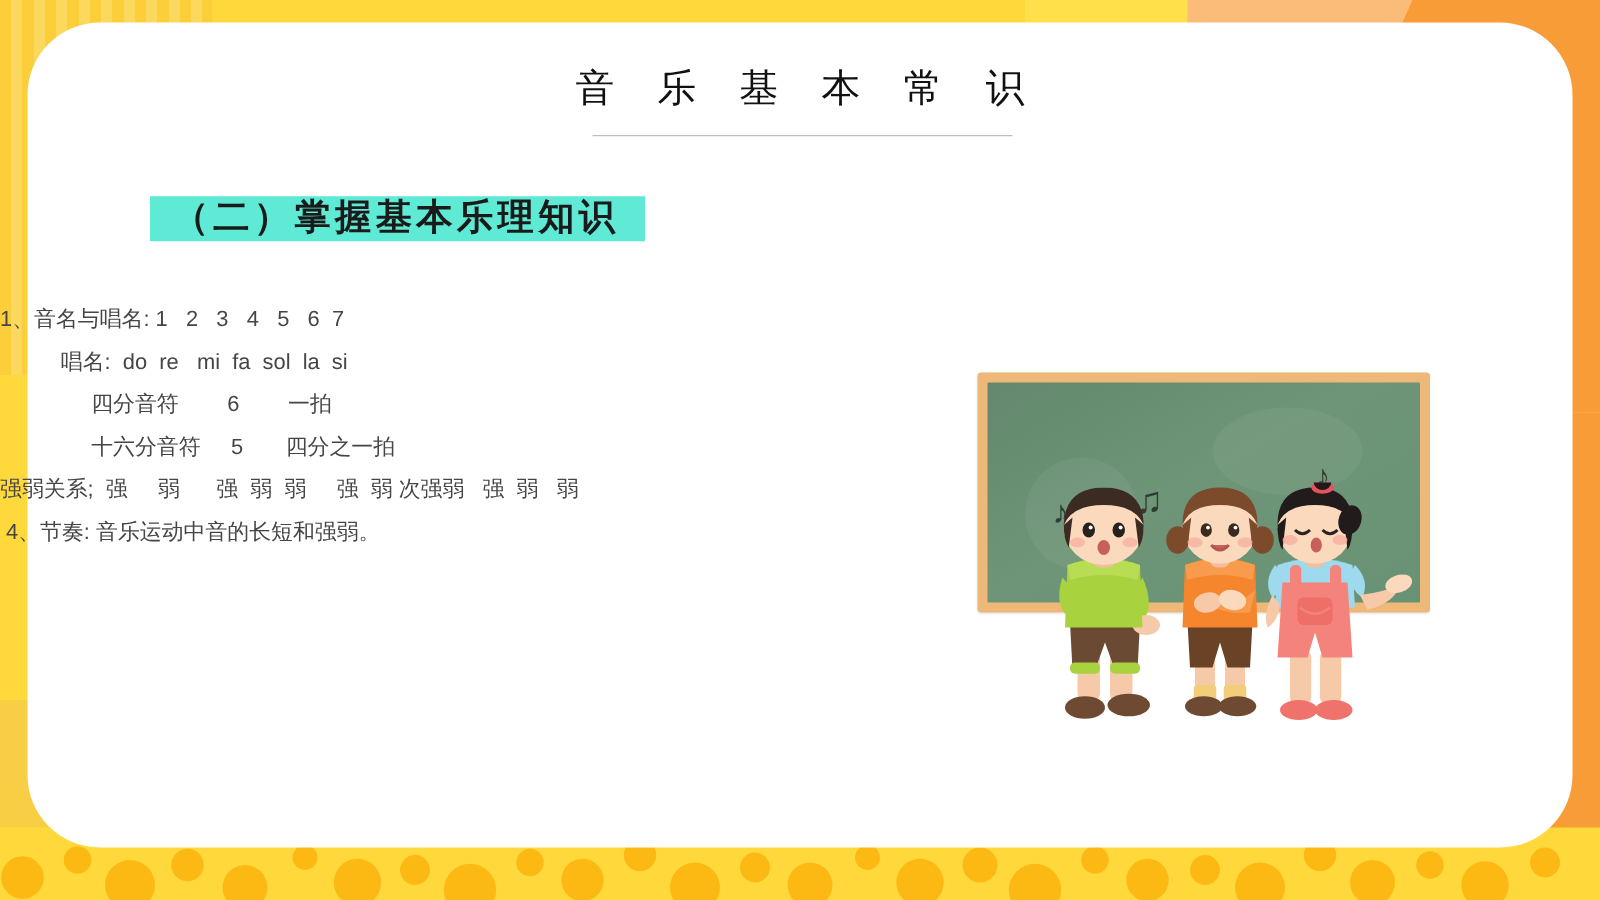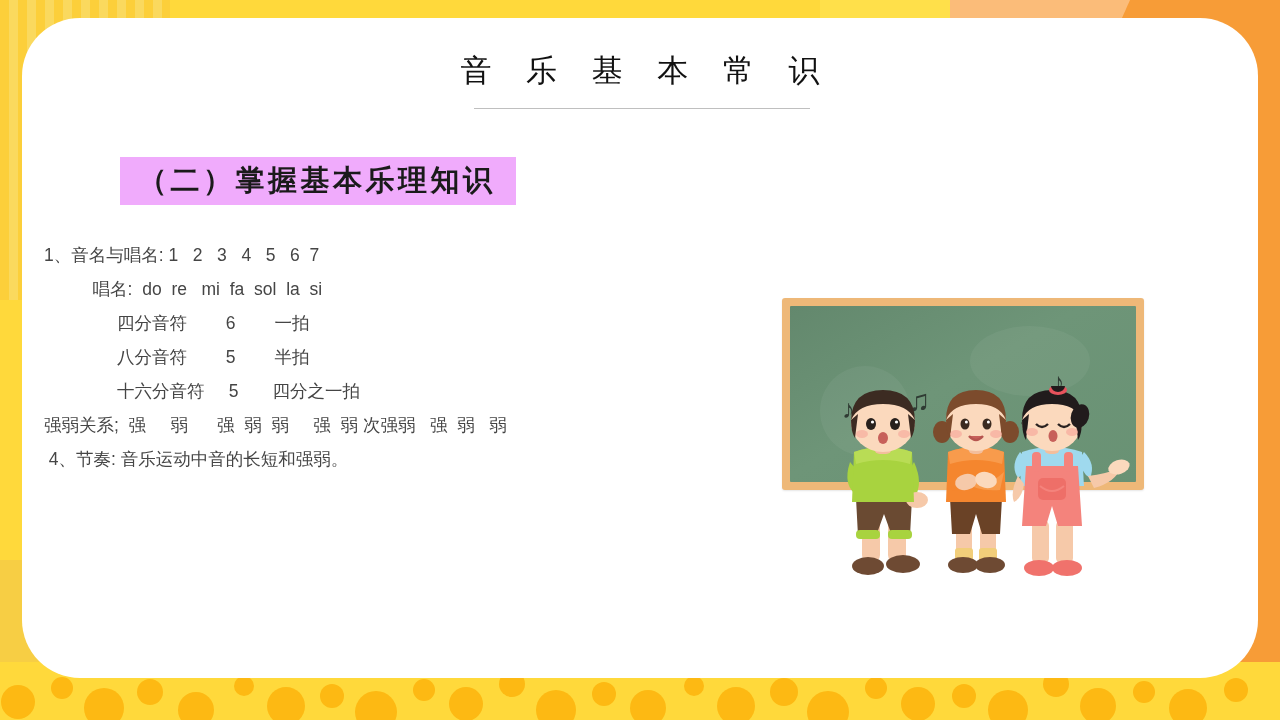--- a/index.html
+++ b/index.html
@@ -144,45 +144,44 @@
     width: 336px;
     height: 1px;
     background: #BFBFBF;
   }
 
   
   .section-banner {
     position: absolute;
     left: 120px;
     top: 157px;
-    background: #f0abfc;
+    background: #5eead4;
     padding: 9px 20px 11px 18px;
     box-sizing: border-box;
-    height: 48px;
+    height: 36px;
     display: flex;
     align-items: center;
   }
   .section-banner-text {
     font-size: 29px;
     font-weight: 700;
     color: #1A1A1A;
     letter-spacing: 3.5px;
     white-space: nowrap;
     line-height: 1;
   }
 
   
   .body-text {
     position: absolute;
     left: 0;
     top: 238px;
     width: 720px;
     color: #454545;
     font-size: 17.5px;
-    margin-left: 44px;
   }
   .line {
     white-space: pre;
     line-height: 34px;
     height: 34px;
     font-size: 17.5px;
     color: #454545;
   }
 
   
@@ -276,21 +275,20 @@
   <div class="title-rule" data-interactable="false"></div>
 
   <div class="section-banner" data-interactable="false">
     <span class="section-banner-text" data-interactable="false">（二）掌握基本乐理知识</span>
   </div>
 
   <div class="body-text" id="body-text" data-interactable="false">
       <div class="line" data-interactable="false">1、音名与唱名: 1   2   3   4   5   6  7</div>
       <div class="line" data-interactable="false">          唱名:  do  re   mi  fa  sol  la  si</div>
       <div class="line" data-interactable="false">               四分音符        6        一拍</div>
-      <div class="line" data-interactable="false">               八分音符        5        半拍</div>
       <div class="line" data-interactable="false">               十六分音符     5       四分之一拍</div>
       <div class="line" data-interactable="false">强弱关系;  强     弱      强  弱  弱     强  弱 次强弱   强  弱   弱</div>
       <div class="line" data-interactable="false"> 4、节奏: 音乐运动中音的长短和强弱。</div>
     </div>
 
   <div class="illustration" data-interactable="false">
 
     <div class="board-frame" data-interactable="false">
       <div class="board-inner" data-interactable="false">
         <div class="board-smudge" style="left:30px; top:60px; width:90px; height:90px;" data-interactable="false"></div>

